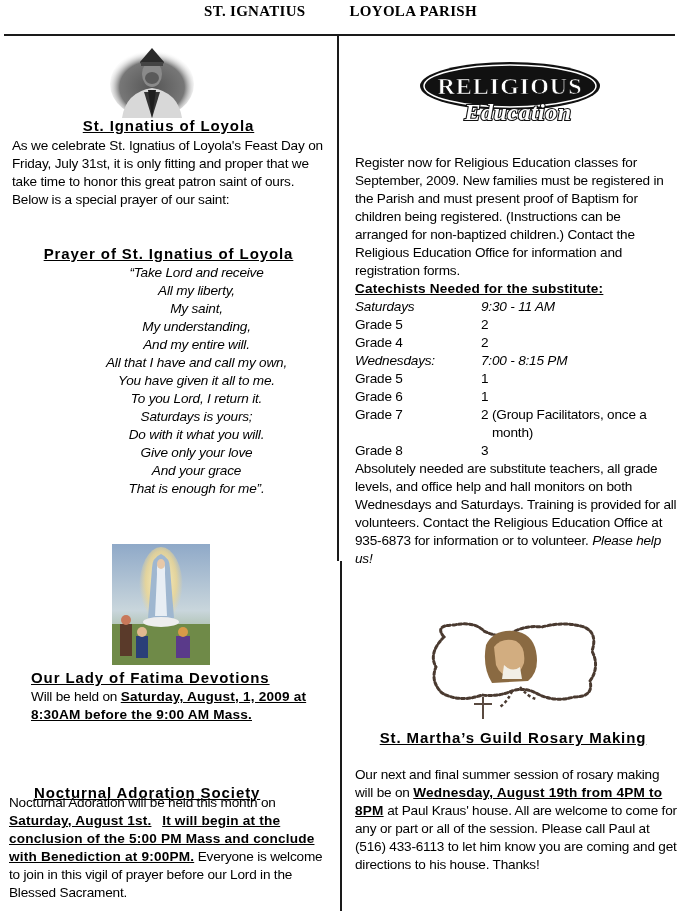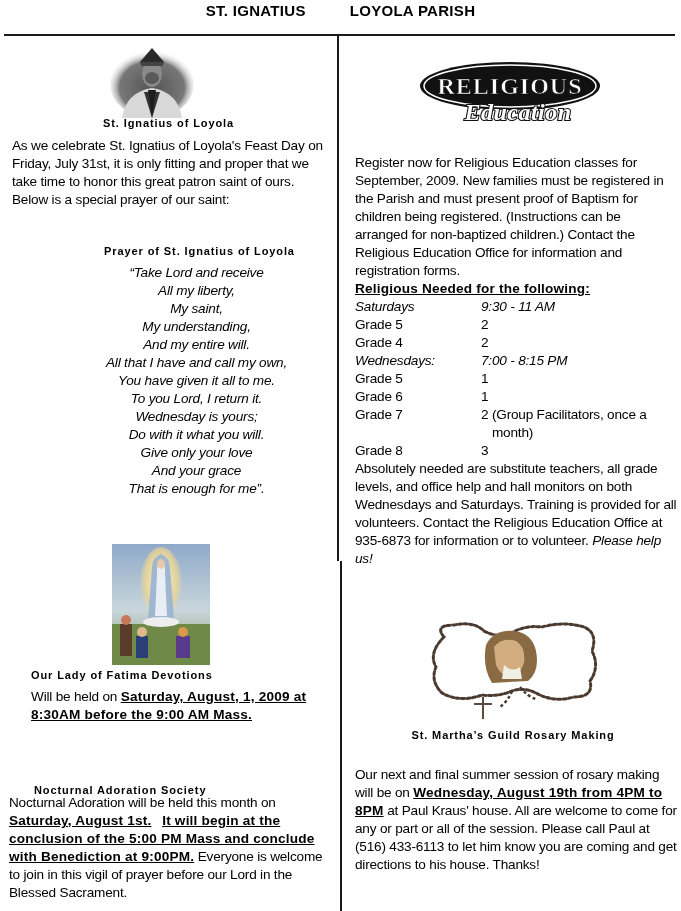--- a/index.html
+++ b/index.html
@@ -1,36 +1,36 @@
 <!DOCTYPE html>
 <html><head>
 <meta charset="utf-8">
 <style>
   html, body { margin: 0; padding: 0; background: #ffffff; }
   body { width: 681px; height: 911px; position: relative; overflow: hidden;
          font-family: "Liberation Sans", sans-serif; color: #000; }
   .header { position: absolute; top: 0; left: 0; width: 681px; height: 24px; text-align: center;
             font-weight: bold; font-size: 15px; letter-spacing: 0.3px; line-height: 22px; }
-  .header span { display: inline-block; }
+  .header span { display: inline-block; font-family: Liberation Serif, serif; }
   .header .gap { width: 44px; }
   .hrule { position: absolute; top: 34px; left: 4px; width: 671px; height: 2px; background: #1a1a1a; }
   .vrule1 { position: absolute; left: 337px; top: 35px; width: 2px; height: 526px; background: #1a1a1a; }
   .vrule2 { position: absolute; left: 340px; top: 561px; width: 2px; height: 350px; background: #1a1a1a; }
 
   .abs { position: absolute; }
-  .heading { font-weight: bold; font-size: 11px; letter-spacing: 0.9px; white-space: nowrap; }
+  .heading { font-weight: bold; text-decoration: underline; font-size: 15px; letter-spacing: 0.9px; white-space: nowrap; }
   .body-text { font-size: 13.6px; line-height: 18px; letter-spacing: -0.2px; }
   .b-u { font-weight: bold; text-decoration: underline; letter-spacing: 0.2px; margin-top: 15px; }
   .ital { font-style: italic; }
 
   
   .portrait { left: 108px; top: 40px; width: 88px; height: 78px; }
   .h-ignatius { left: 0; width: 337px; top: 117px; text-align: center; }
   .p-ignatius { left: 12px; top: 137px; width: 318px; }
-  .h-prayer { left: 0; width: 337px; top: 245px; text-align: center; padding-left: 31px; }
+  .h-prayer { left: 0; width: 337px; top: 245px; text-align: center; }
   .prayer { left: 0; width: 337px; top: 264px; text-align: center; font-style: italic; font-size: 13.6px; line-height: 18px; letter-spacing: -0.2px; margin-left: 28px; }
 
   .fatima-img { left: 112px; top: 544px; width: 98px; height: 121px; }
   .h-fatima { left: 31px; top: 669px; }
   .p-fatima { left: 31px; top: 688px; width: 300px; }
 
   .h-nocturnal { left: 34px; top: 767px; margin-top: 17px; }
   .p-nocturnal { left: 9px; top: 794px; width: 326px; }
 
   
@@ -83,21 +83,21 @@
 <div class="abs heading h-prayer">Prayer of St. Ignatius of Loyola</div>
 <div class="abs prayer">
   <div>“Take Lord and receive</div>
   <div>All my liberty,</div>
   <div>My saint,</div>
   <div>My understanding,</div>
   <div>And my entire will.</div>
   <div>All that I have and call my own,</div>
   <div>You have given it all to me.</div>
   <div>To you Lord, I return it.</div>
-  <div>Wednesday is yours;</div>
+  <div>Saturdays is yours;</div>
   <div>Do with it what you will.</div>
   <div>Give only your love</div>
   <div>And your grace</div>
   <div>That is enough for me”.</div>
 </div>
 
 <div class="abs fatima-img">
   <svg width="98" height="121" viewBox="0 0 98 121">
     <defs>
       <linearGradient id="sky" x1="0" y1="0" x2="0" y2="1">
@@ -135,21 +135,21 @@
 <div class="abs re-logo">
   <svg width="188" height="70" viewBox="0 0 188 70">
     <ellipse cx="92" cy="28" rx="90" ry="24" fill="#111"></ellipse>
     <ellipse cx="92" cy="28" rx="86" ry="21" fill="none" stroke="#fff" stroke-width="1.5"></ellipse>
     <text x="92" y="36" text-anchor="middle" font-family="'Liberation Serif', serif" font-weight="bold" font-size="24" fill="#fff" stroke="#000" stroke-width="0.6" letter-spacing="1">RELIGIOUS</text>
     <text x="100" y="62" text-anchor="middle" font-family="'Liberation Serif', serif" font-style="italic" font-weight="bold" font-size="24" fill="#fff" stroke="#111" stroke-width="2.2" paint-order="stroke" letter-spacing="0.5">Education</text>
   </svg>
 </div>
 <div class="abs body-text p-re">
   <span>Register now for Religious Education classes for September, 2009.  New families must be registered in the Parish and must present proof of Baptism for children being registered. (Instructions can be arranged for non-baptized children.)  Contact the Religious Education Office for information and registration forms.</span><br>
-  <span class="h-catechists">Religious Needed for the following:</span>
+  <span class="h-catechists">Catechists Needed for the substitute:</span>
 </div>
 
 <div class="abs cat-table">
   <div class="cat-row ital">
     <span class="c1">Saturdays</span>
     <span class="c2">9:30 - 11 AM</span>
   </div>
   <div class="cat-row">
     <span class="c1">Grade 5</span>
     <span class="c2">2</span>

